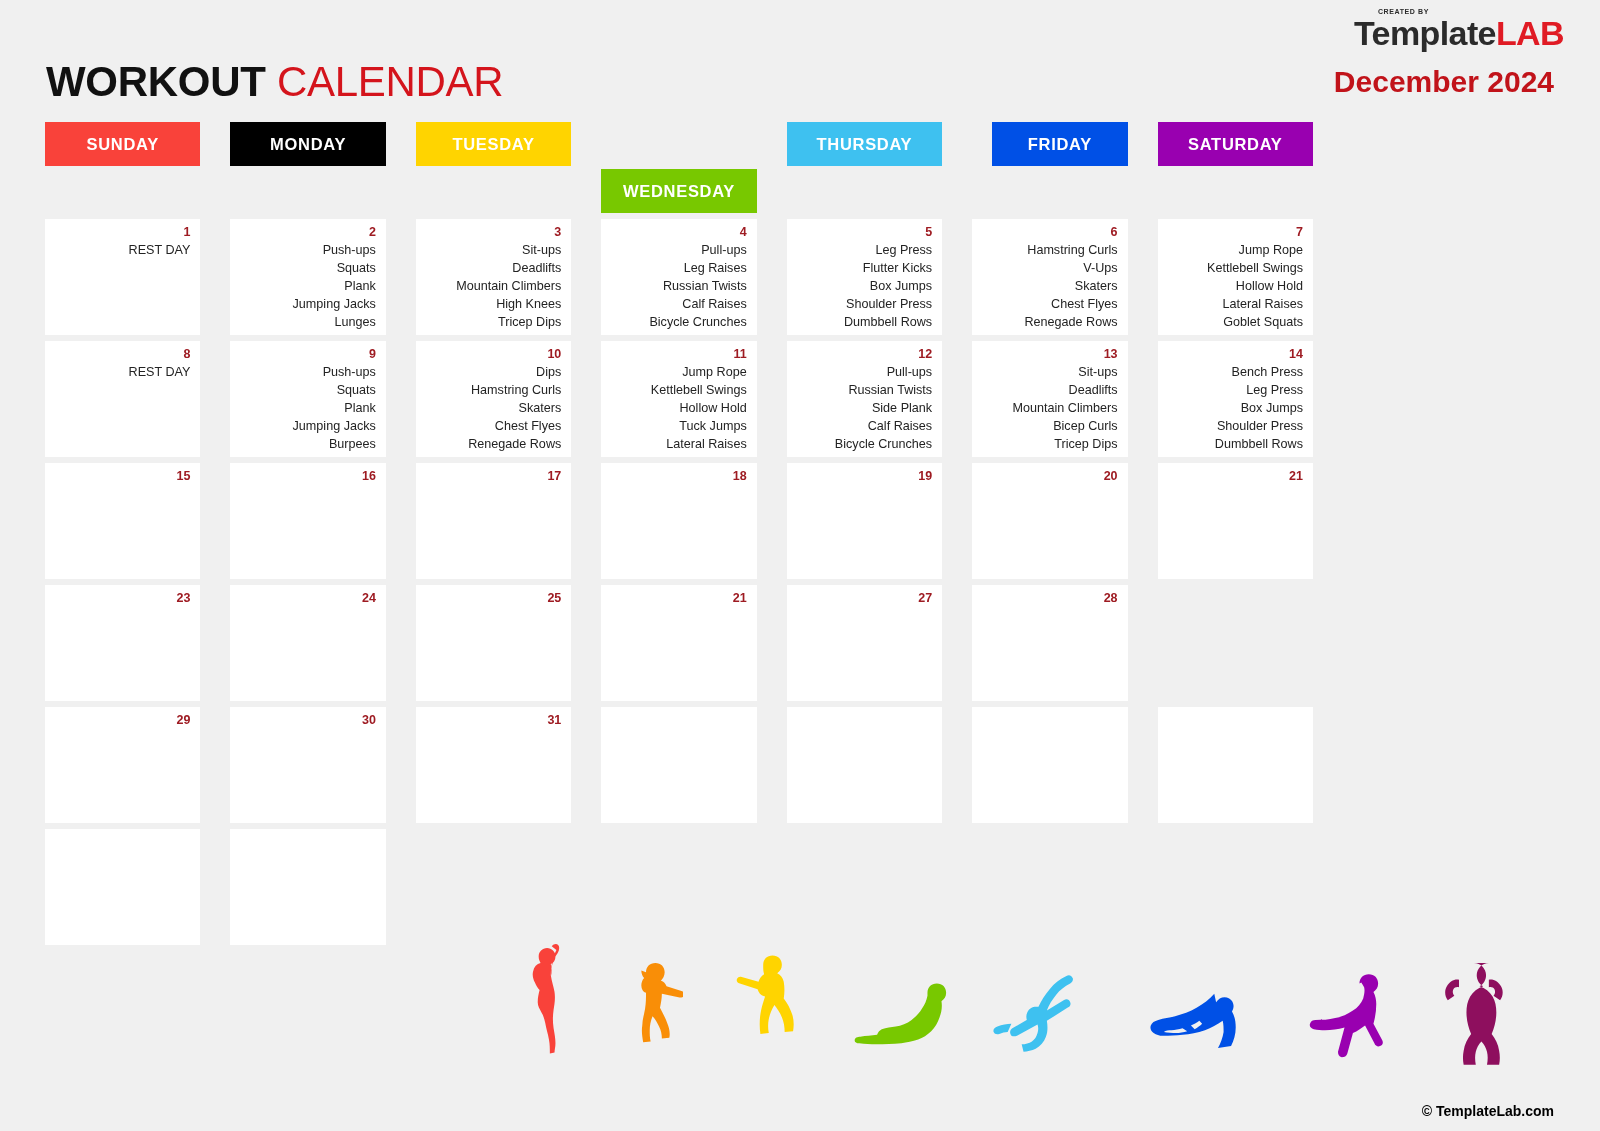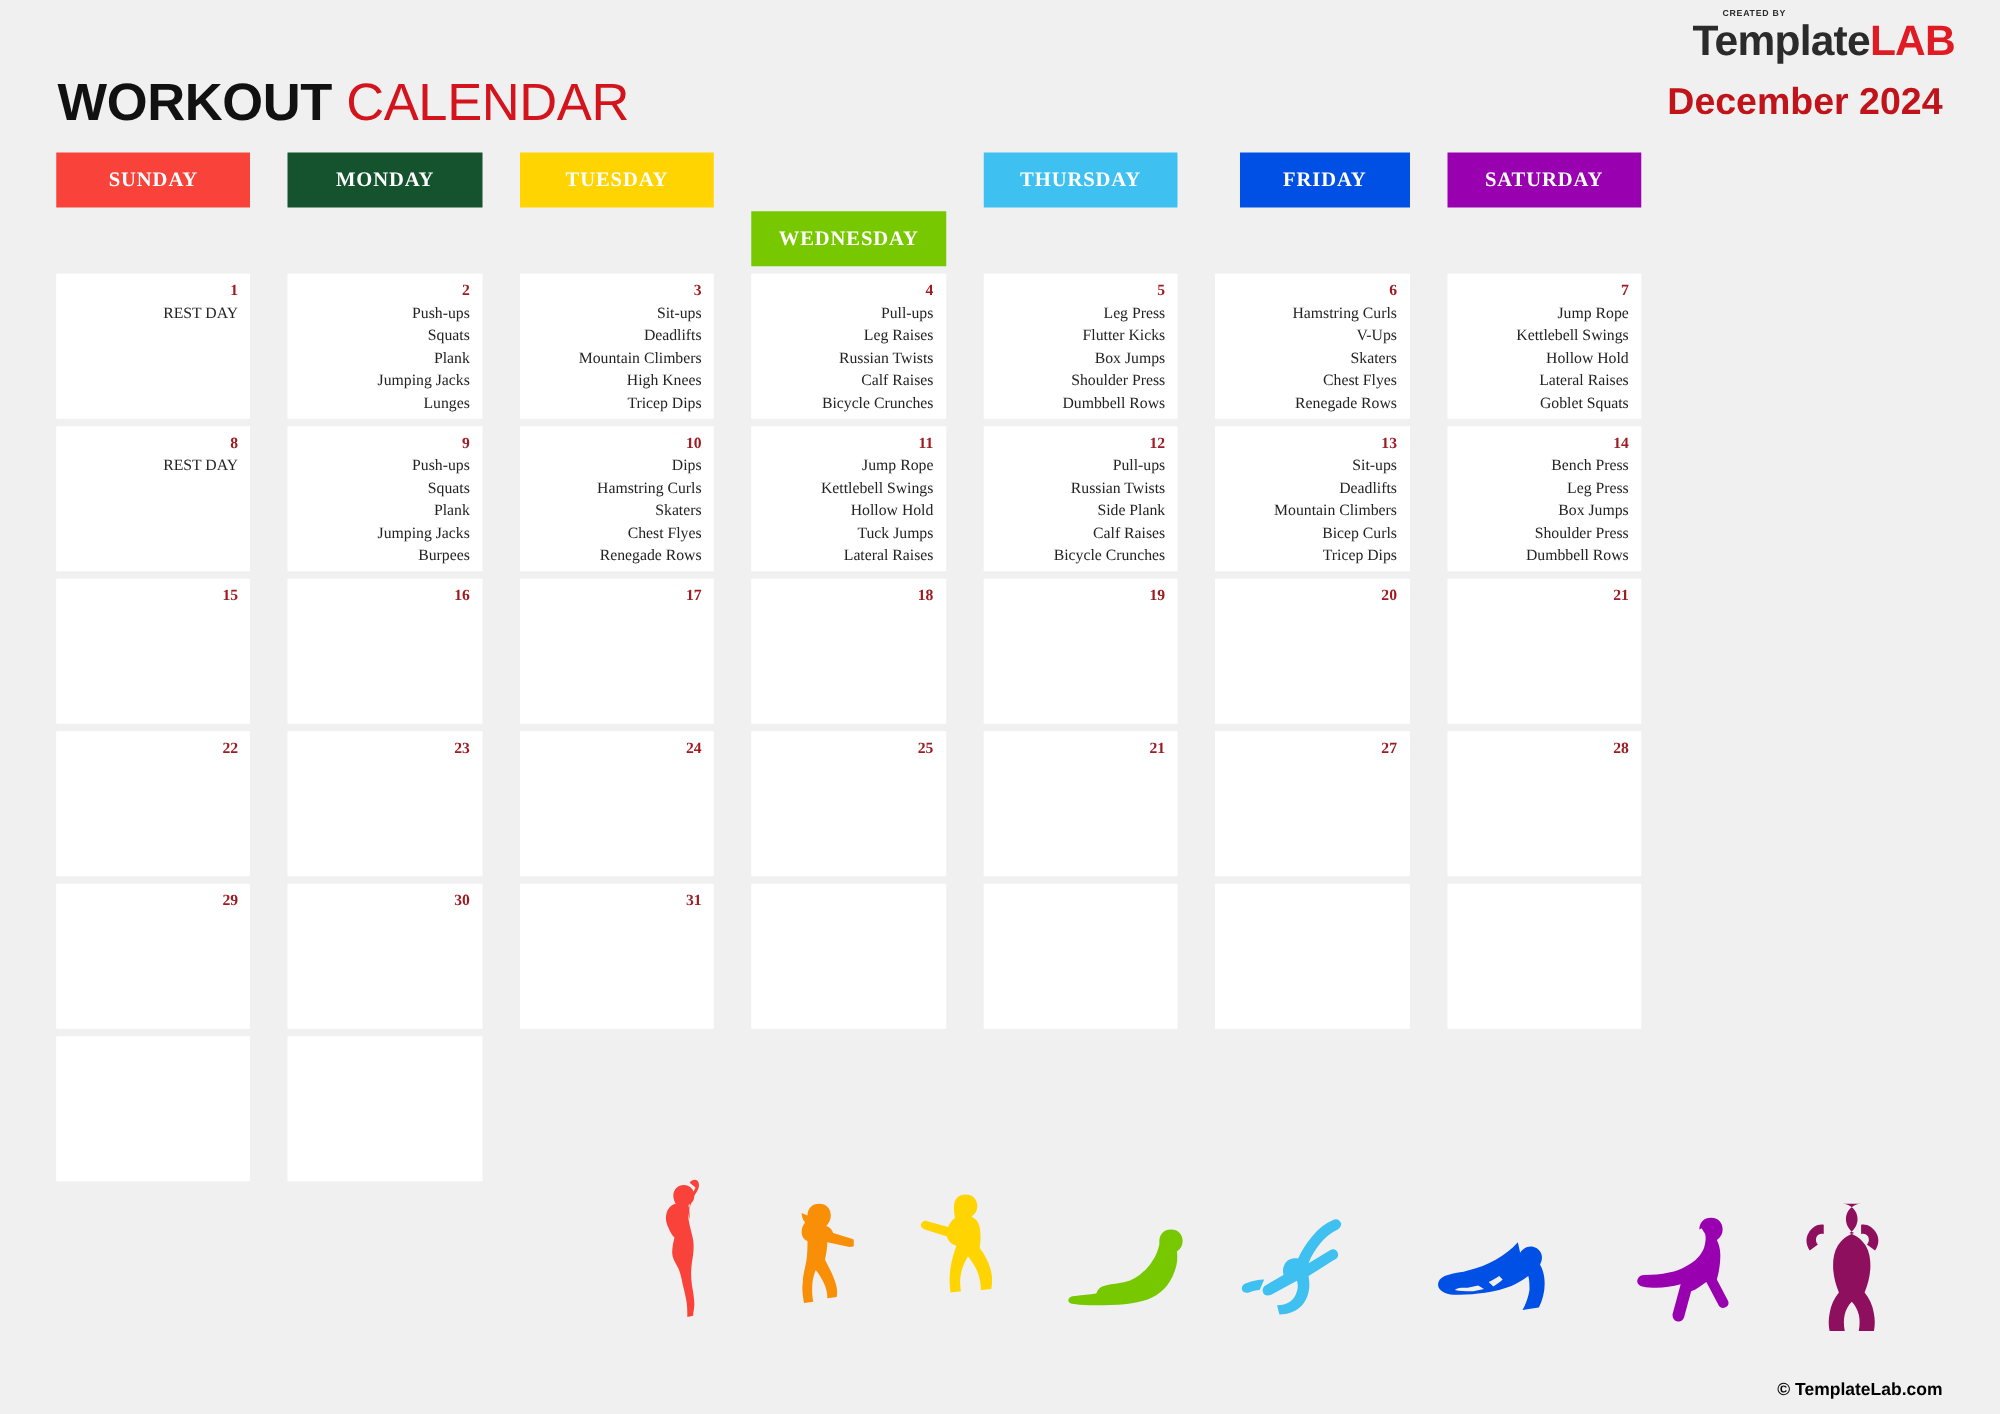--- a/index.html
+++ b/index.html
@@ -71,21 +71,20 @@
     color: #c1131a;
     white-space: nowrap;
   }
 
   
   .calendar {
     position: absolute;
     top: 122px;
     left: 45px;
     width: 1268px;
-    font-family: Liberation Serif, serif;
   }
 
   .grid-row {
     display: grid;
     grid-template-columns: repeat(7, 1fr);
     column-gap: 30px;
   }
 
   .dayhead {
     height: 44px;
@@ -160,21 +159,21 @@
   </div>
 
   <div class="title-row">
     <div class="title"><span>WORKOUT</span> <span class="accent">CALENDAR</span></div>
     <div class="month">December 2024</div>
   </div>
 
   <div class="calendar">
     <div class="grid-row" id="dayhead-row">
         <div class="dayhead" style="background: rgb(249, 66, 58);">SUNDAY</div>
-        <div class="dayhead" style="background: #14532d;">MONDAY</div>
+        <div class="dayhead" style="background: #000000;">MONDAY</div>
         <div class="dayhead" style="background: rgb(255, 212, 0);">TUESDAY</div>
         <div class="dayhead" style="background: rgb(120, 200, 0); margin-top: 47px;">WEDNESDAY</div>
         <div class="dayhead" style="background: rgb(62, 193, 240);">THURSDAY</div>
         <div class="dayhead" style="background: rgb(0, 80, 230); margin-left: 20px;">FRIDAY</div>
         <div class="dayhead" style="background: rgb(153, 0, 176);">SATURDAY</div>
       </div>
     <div id="weeks-container">
         <div class="grid-row week-row">
           <div class="cell">
             <div class="daynum">1</div>
@@ -329,23 +328,20 @@
           </div>
           <div class="cell">
             <div class="daynum">20</div>
           </div>
           <div class="cell">
             <div class="daynum">21</div>
           </div>
         </div>
         <div class="grid-row week-row">
           <div class="cell">
-            <div class="daynum">22</div>
-          </div>
-          <div class="cell">
             <div class="daynum">23</div>
           </div>
           <div class="cell">
             <div class="daynum">24</div>
           </div>
           <div class="cell">
             <div class="daynum">25</div>
           </div>
           <div class="cell">
             <div class="daynum">21</div>

